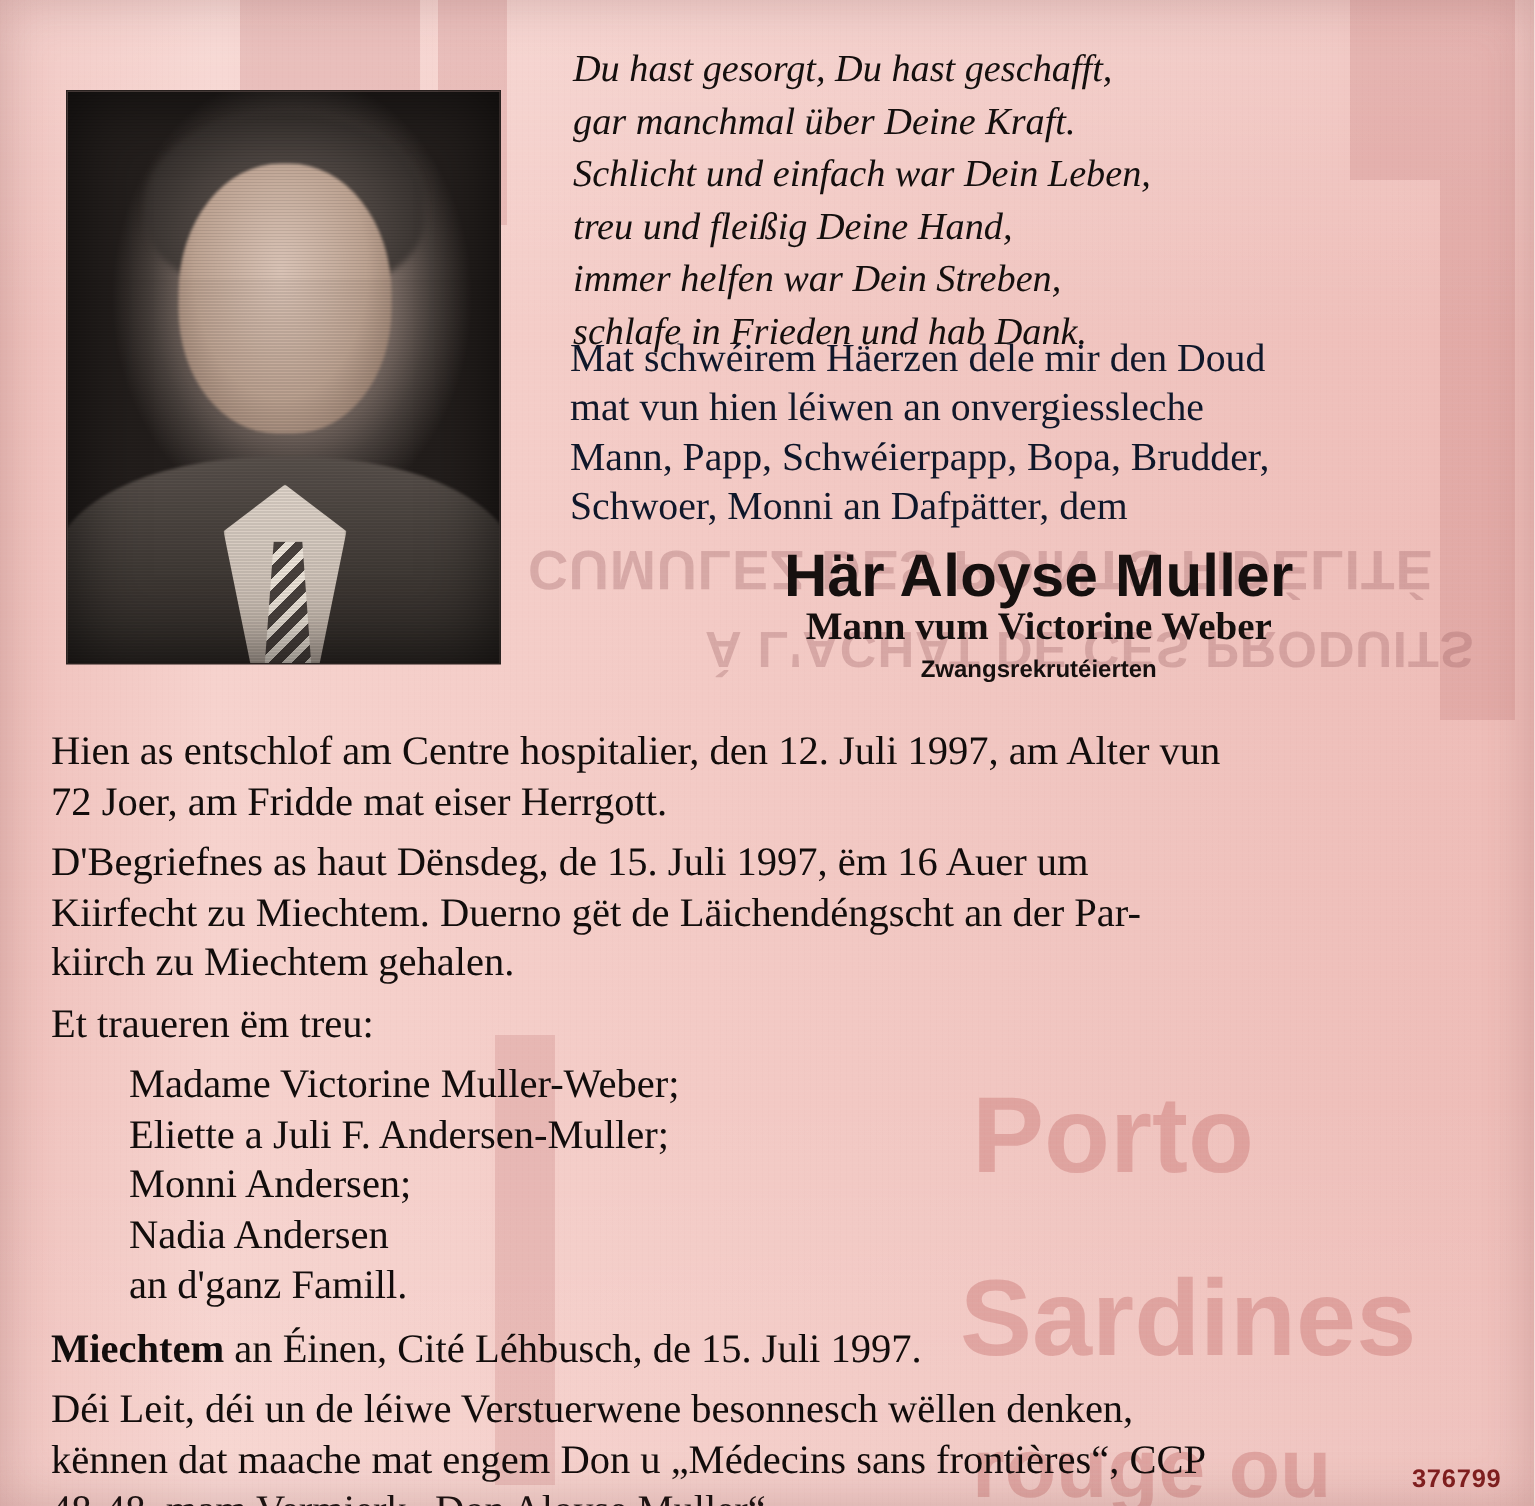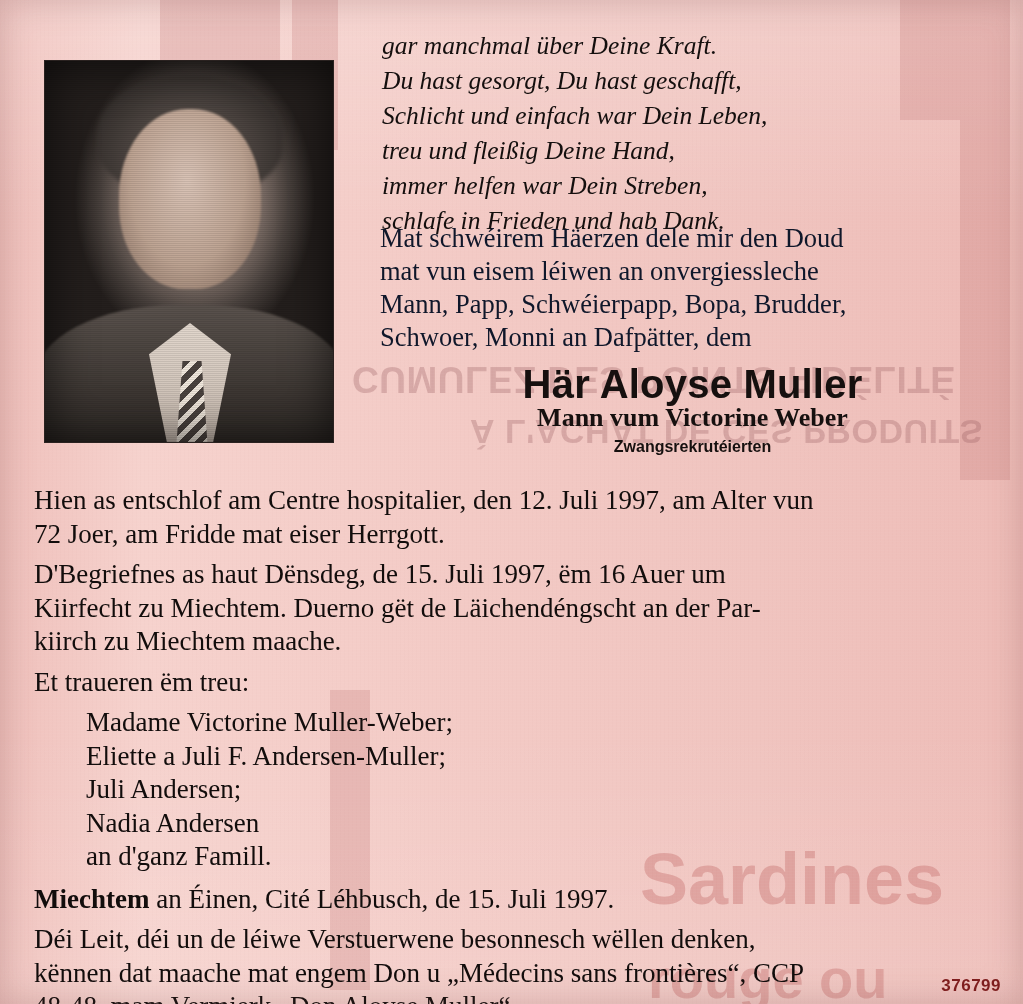--- a/index.html
+++ b/index.html
@@ -229,78 +229,79 @@
 
   <div class="ghost-bar" style="left:160px; top:0px; width:120px; height:214px;"></div>
   <div class="ghost-bar" style="left:292px; top:0px; width:46px; height:150px;"></div>
   <div class="ghost-bar" style="left:900px; top:0px; width:110px; height:120px;"></div>
   <div class="ghost-bar" style="left:960px; top:120px; width:50px; height:360px;"></div>
   <div class="ghost-bar" style="left:330px; top:690px; width:40px; height:300px;"></div>
 
   <div class="ghost flip" style="left:352px; top:358px; font-size:37px;">CUMULEZ DES POINTS FIDÉLITÉ</div>
   <div class="ghost flip" style="left:470px; top:412px; font-size:34px;">À L'ACHAT DE CES PRODUITS</div>
 
+  <div class="ghost-big" style="left:648px; top:716px;">Porto</div>
   <div class="ghost-big" style="left:640px; top:838px;">Sardines</div>
   <div class="ghost-big" style="left:648px; top:946px; font-size:56px;">rouge ou</div>
 
   <div class="grain"></div>
 
   <div class="content">
 
     <div class="portrait">
       <div class="hair"></div>
       <div class="face"></div>
       <div class="shoulders"></div>
       <div class="shirt"></div>
       <div class="tie"></div>
       <div class="halftone"></div>
       <div class="vignette"></div>
     </div>
 
     <div class="verse">
+      <div>Du hast gesorgt, Du hast geschafft,</div>
       <div>gar manchmal über Deine Kraft.</div>
-      <div>Du hast gesorgt, Du hast geschafft,</div>
       <div>Schlicht und einfach war Dein Leben,</div>
       <div>treu und fleißig Deine Hand,</div>
       <div>immer helfen war Dein Streben,</div>
       <div>schlafe in Frieden und hab Dank.</div>
     </div>
 
     <div class="announce">
       <div>Mat schwéirem Häerzen dele mir den Doud</div>
-      <div>mat vun eisem léiwen an onvergiessleche</div>
+      <div>mat vun hien léiwen an onvergiessleche</div>
       <div>Mann, Papp, Schwéierpapp, Bopa, Brudder,</div>
       <div>Schwoer, Monni an Dafpätter, dem</div>
     </div>
 
     <div class="name-block">
       <div class="deceased-name">Här Aloyse Muller</div>
       <div class="spouse-line">Mann vum Victorine Weber</div>
       <div class="subtitle-line">Zwangsrekrutéierten</div>
     </div>
 
     <div class="body">
 
       <p>
         <span class="para-line">Hien as entschlof am Centre hospitalier, den 12. Juli 1997, am Alter vun</span><br>
         <span class="para-line">72 Joer, am Fridde mat eiser Herrgott.</span>
       </p>
 
       <p>
         <span class="para-line">D'Begriefnes as haut Dënsdeg, de 15. Juli 1997, ëm 16 Auer um</span><br>
         <span class="para-line">Kiirfecht zu Miechtem. Duerno gët de Läichendéngscht an der Par-</span><br>
-        <span class="para-line">kiirch zu Miechtem maache.</span>
+        <span class="para-line">kiirch zu Miechtem gehalen.</span>
       </p>
 
       <p>Et traueren ëm treu:</p>
 
       <div class="mourners">
         <div>Madame Victorine Muller-Weber;</div>
         <div>Eliette a Juli F. Andersen-Muller;</div>
-        <div>Juli Andersen;</div>
+        <div>Monni Andersen;</div>
         <div>Nadia Andersen</div>
         <div>an d'ganz Famill.</div>
       </div>
 
       <p class="place-line"><b>Miechtem</b><span> an Éinen, Cité Léhbusch, de 15. Juli 1997.</span></p>
 
       <p>
         <span class="para-line">Déi Leit, déi un de léiwe Verstuerwene besonnesch wëllen denken,</span><br>
         <span class="para-line">kënnen dat maache mat engem Don u „Médecins sans frontières“, CCP</span><br>
         <span class="para-line">48-48, mam Vermierk „Don Aloyse Muller“.</span>

